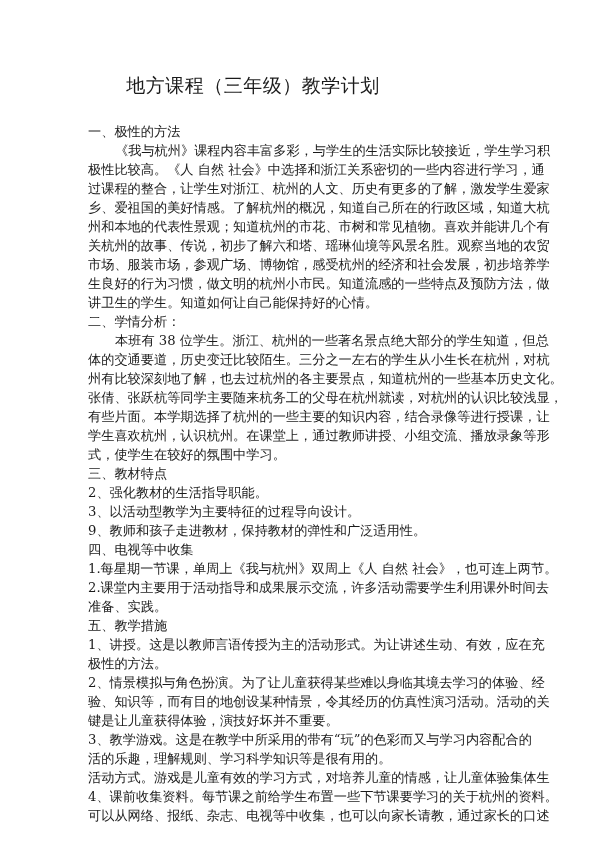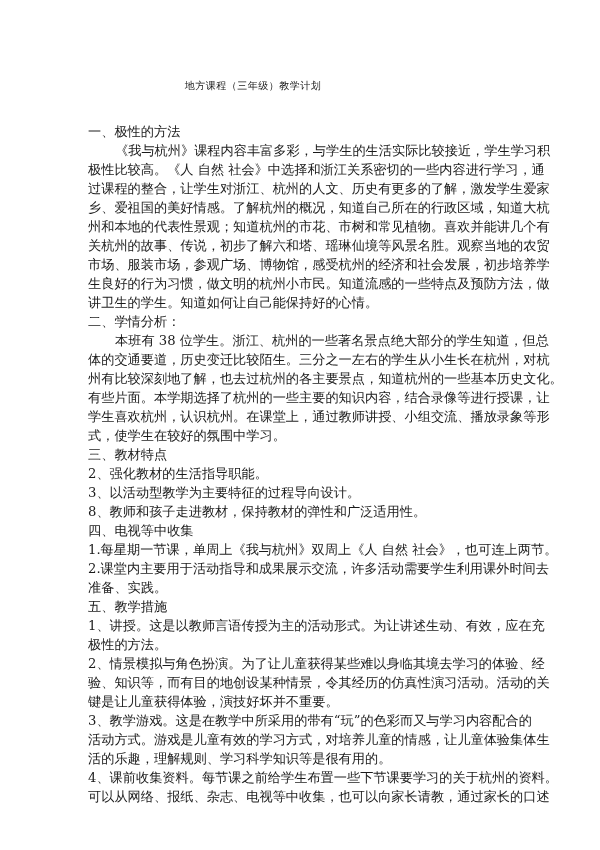--- a/index.html
+++ b/index.html
@@ -1,20 +1,20 @@
 <!DOCTYPE html>
 <html><head>
   <meta charset="utf-8">
   <style>
     html, body { margin: 0; padding: 0; background: #ffffff; }
     body { width: 600px; height: 850px; position: relative; overflow: hidden;
       font-family: "DejaVu Serif", "Liberation Serif", serif; color: #1a1a1a; }
     .page { position: absolute; left: 0; top: 0; width: 600px; height: 850px; }
     .title { position: absolute; top: 76px; left: 0; width: 506px; text-align: center;
-      font-size: 10px; line-height: 19px; letter-spacing: 0.5px; }
+      font-size: 19px; line-height: 19px; letter-spacing: 0.5px; }
     .content { position: absolute; top: 122px; left: 88px; width: 422px;
       font-size: 13.2px; line-height: 19px; }
     .line { white-space: nowrap; height: 19px; overflow: visible; text-align: justify; text-align-last: justify; }
     .line.last { text-align-last: left; }
     .line.indent { padding-left: 27px; }
     .heading { white-space: nowrap; height: 19px; }
   </style>
 </head>
 <body>
 
@@ -31,43 +31,44 @@
         <div class="line">关杭州的故事、传说，初步了解六和塔、瑶琳仙境等风景名胜。观察当地的农贸</div>
         <div class="line">市场、服装市场，参观广场、博物馆，感受杭州的经济和社会发展，初步培养学</div>
         <div class="line">生良好的行为习惯，做文明的杭州小市民。知道流感的一些特点及预防方法，做</div>
         <div class="line last">讲卫生的学生。知道如何让自己能保持好的心情。</div>
       </div>
       <div>
         <div class="heading">二、学情分析：</div>
         <div class="line indent">本班有 38 位学生。浙江、杭州的一些著名景点绝大部分的学生知道，但总</div>
         <div class="line">体的交通要道，历史变迁比较陌生。三分之一左右的学生从小生长在杭州，对杭</div>
         <div class="line">州有比较深刻地了解，也去过杭州的各主要景点，知道杭州的一些基本历史文化。</div>
+        <div class="line">张倩、张跃杭等同学主要随来杭务工的父母在杭州就读，对杭州的认识比较浅显，</div>
         <div class="line">有些片面。本学期选择了杭州的一些主要的知识内容，结合录像等进行授课，让</div>
         <div class="line">学生喜欢杭州，认识杭州。在课堂上，通过教师讲授、小组交流、播放录象等形</div>
         <div class="line last">式，使学生在较好的氛围中学习。</div>
       </div>
       <div>
         <div class="heading">三、教材特点</div>
         <div class="line last">2、强化教材的生活指导职能。</div>
         <div class="line last">3、以活动型教学为主要特征的过程导向设计。</div>
-        <div class="line last">8、教师和孩子走进教材，保持教材的弹性和广泛适用性。</div>
+        <div class="line last">9、教师和孩子走进教材，保持教材的弹性和广泛适用性。</div>
       </div>
       <div>
         <div class="heading">四、电视等中收集</div>
         <div class="line">1.每星期一节课，单周上《我与杭州》双周上《人 自然 社会》，也可连上两节。</div>
         <div class="line">2.课堂内主要用于活动指导和成果展示交流，许多活动需要学生利用课外时间去</div>
         <div class="line last">准备、实践。</div>
       </div>
       <div>
         <div class="heading">五、教学措施</div>
         <div class="line">1、讲授。这是以教师言语传授为主的活动形式。为让讲述生动、有效，应在充</div>
         <div class="line last">极性的方法。</div>
         <div class="line">2、情景模拟与角色扮演。为了让儿童获得某些难以身临其境去学习的体验、经</div>
         <div class="line">验、知识等，而有目的地创设某种情景，令其经历的仿真性演习活动。活动的关</div>
         <div class="line last">键是让儿童获得体验，演技好坏并不重要。</div>
         <div class="line">3、教学游戏。这是在教学中所采用的带有“玩”的色彩而又与学习内容配合的</div>
+        <div class="line last">活的乐趣，理解规则、学习科学知识等是很有用的。</div>
         <div class="line">活动方式。游戏是儿童有效的学习方式，对培养儿童的情感，让儿童体验集体生</div>
-        <div class="line last">活的乐趣，理解规则、学习科学知识等是很有用的。</div>
         <div class="line">4、课前收集资料。每节课之前给学生布置一些下节课要学习的关于杭州的资料。</div>
         <div class="line">可以从网络、报纸、杂志、电视等中收集，也可以向家长请教，通过家长的口述</div>
       </div>
     </div>
 </div>
 
 </body></html>

